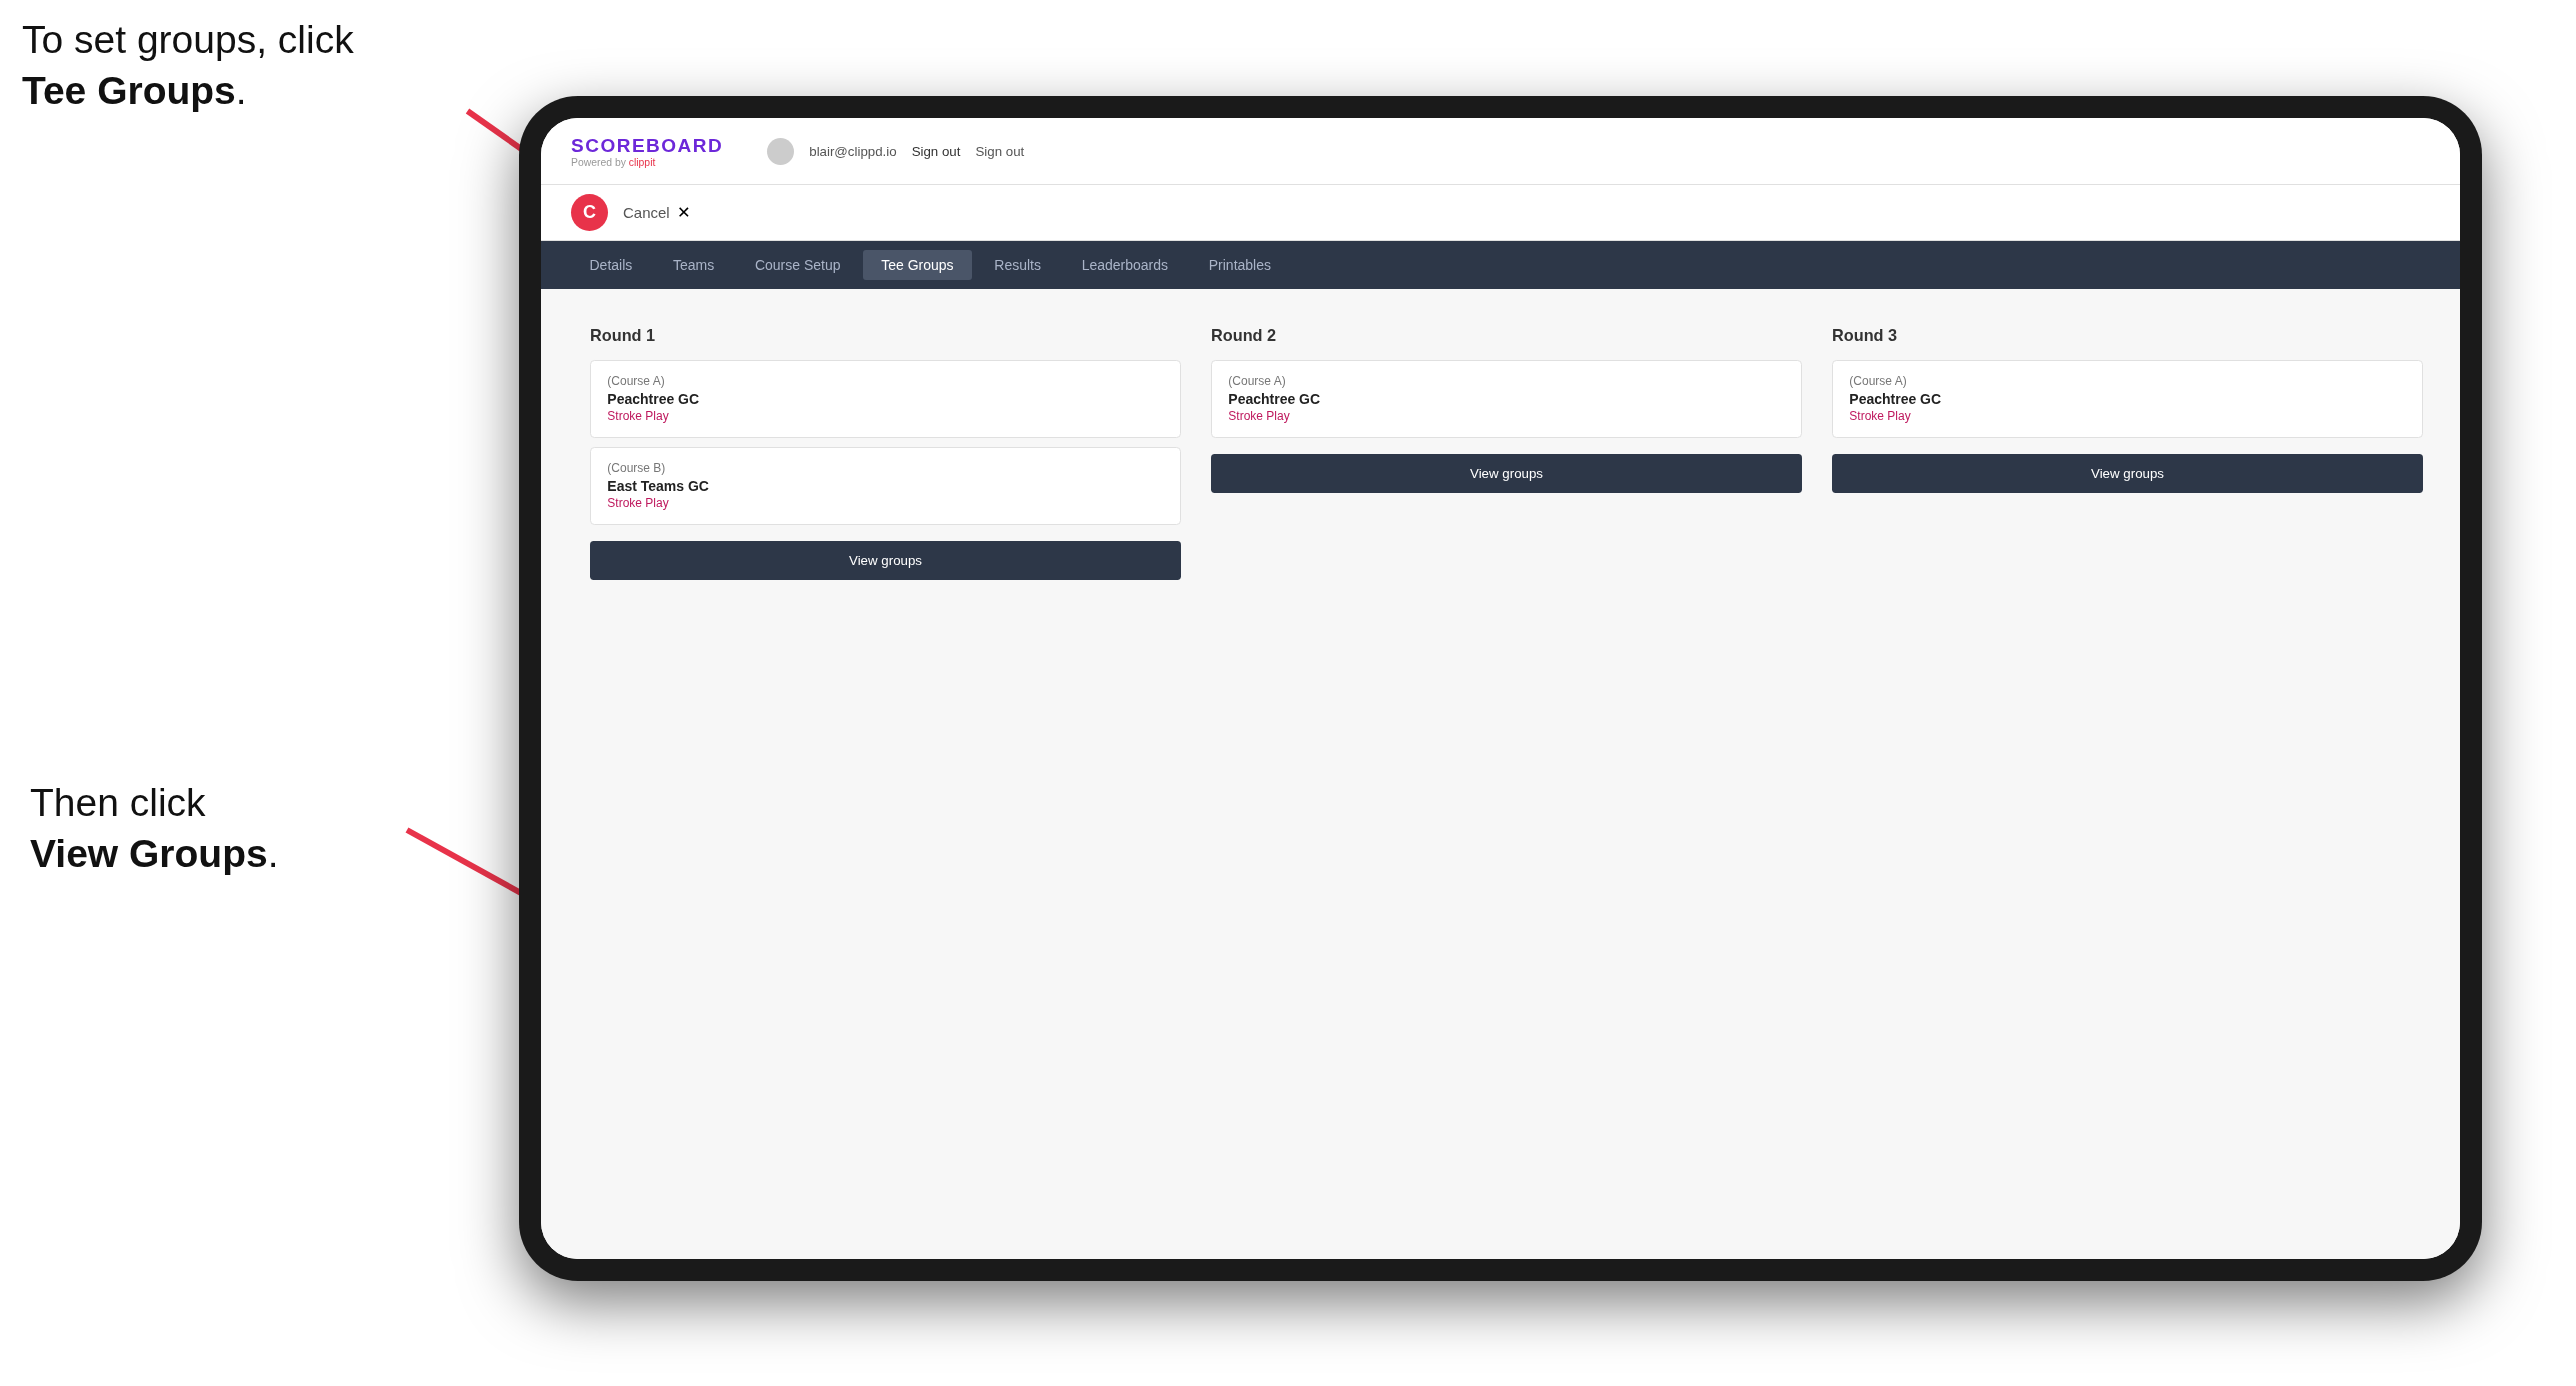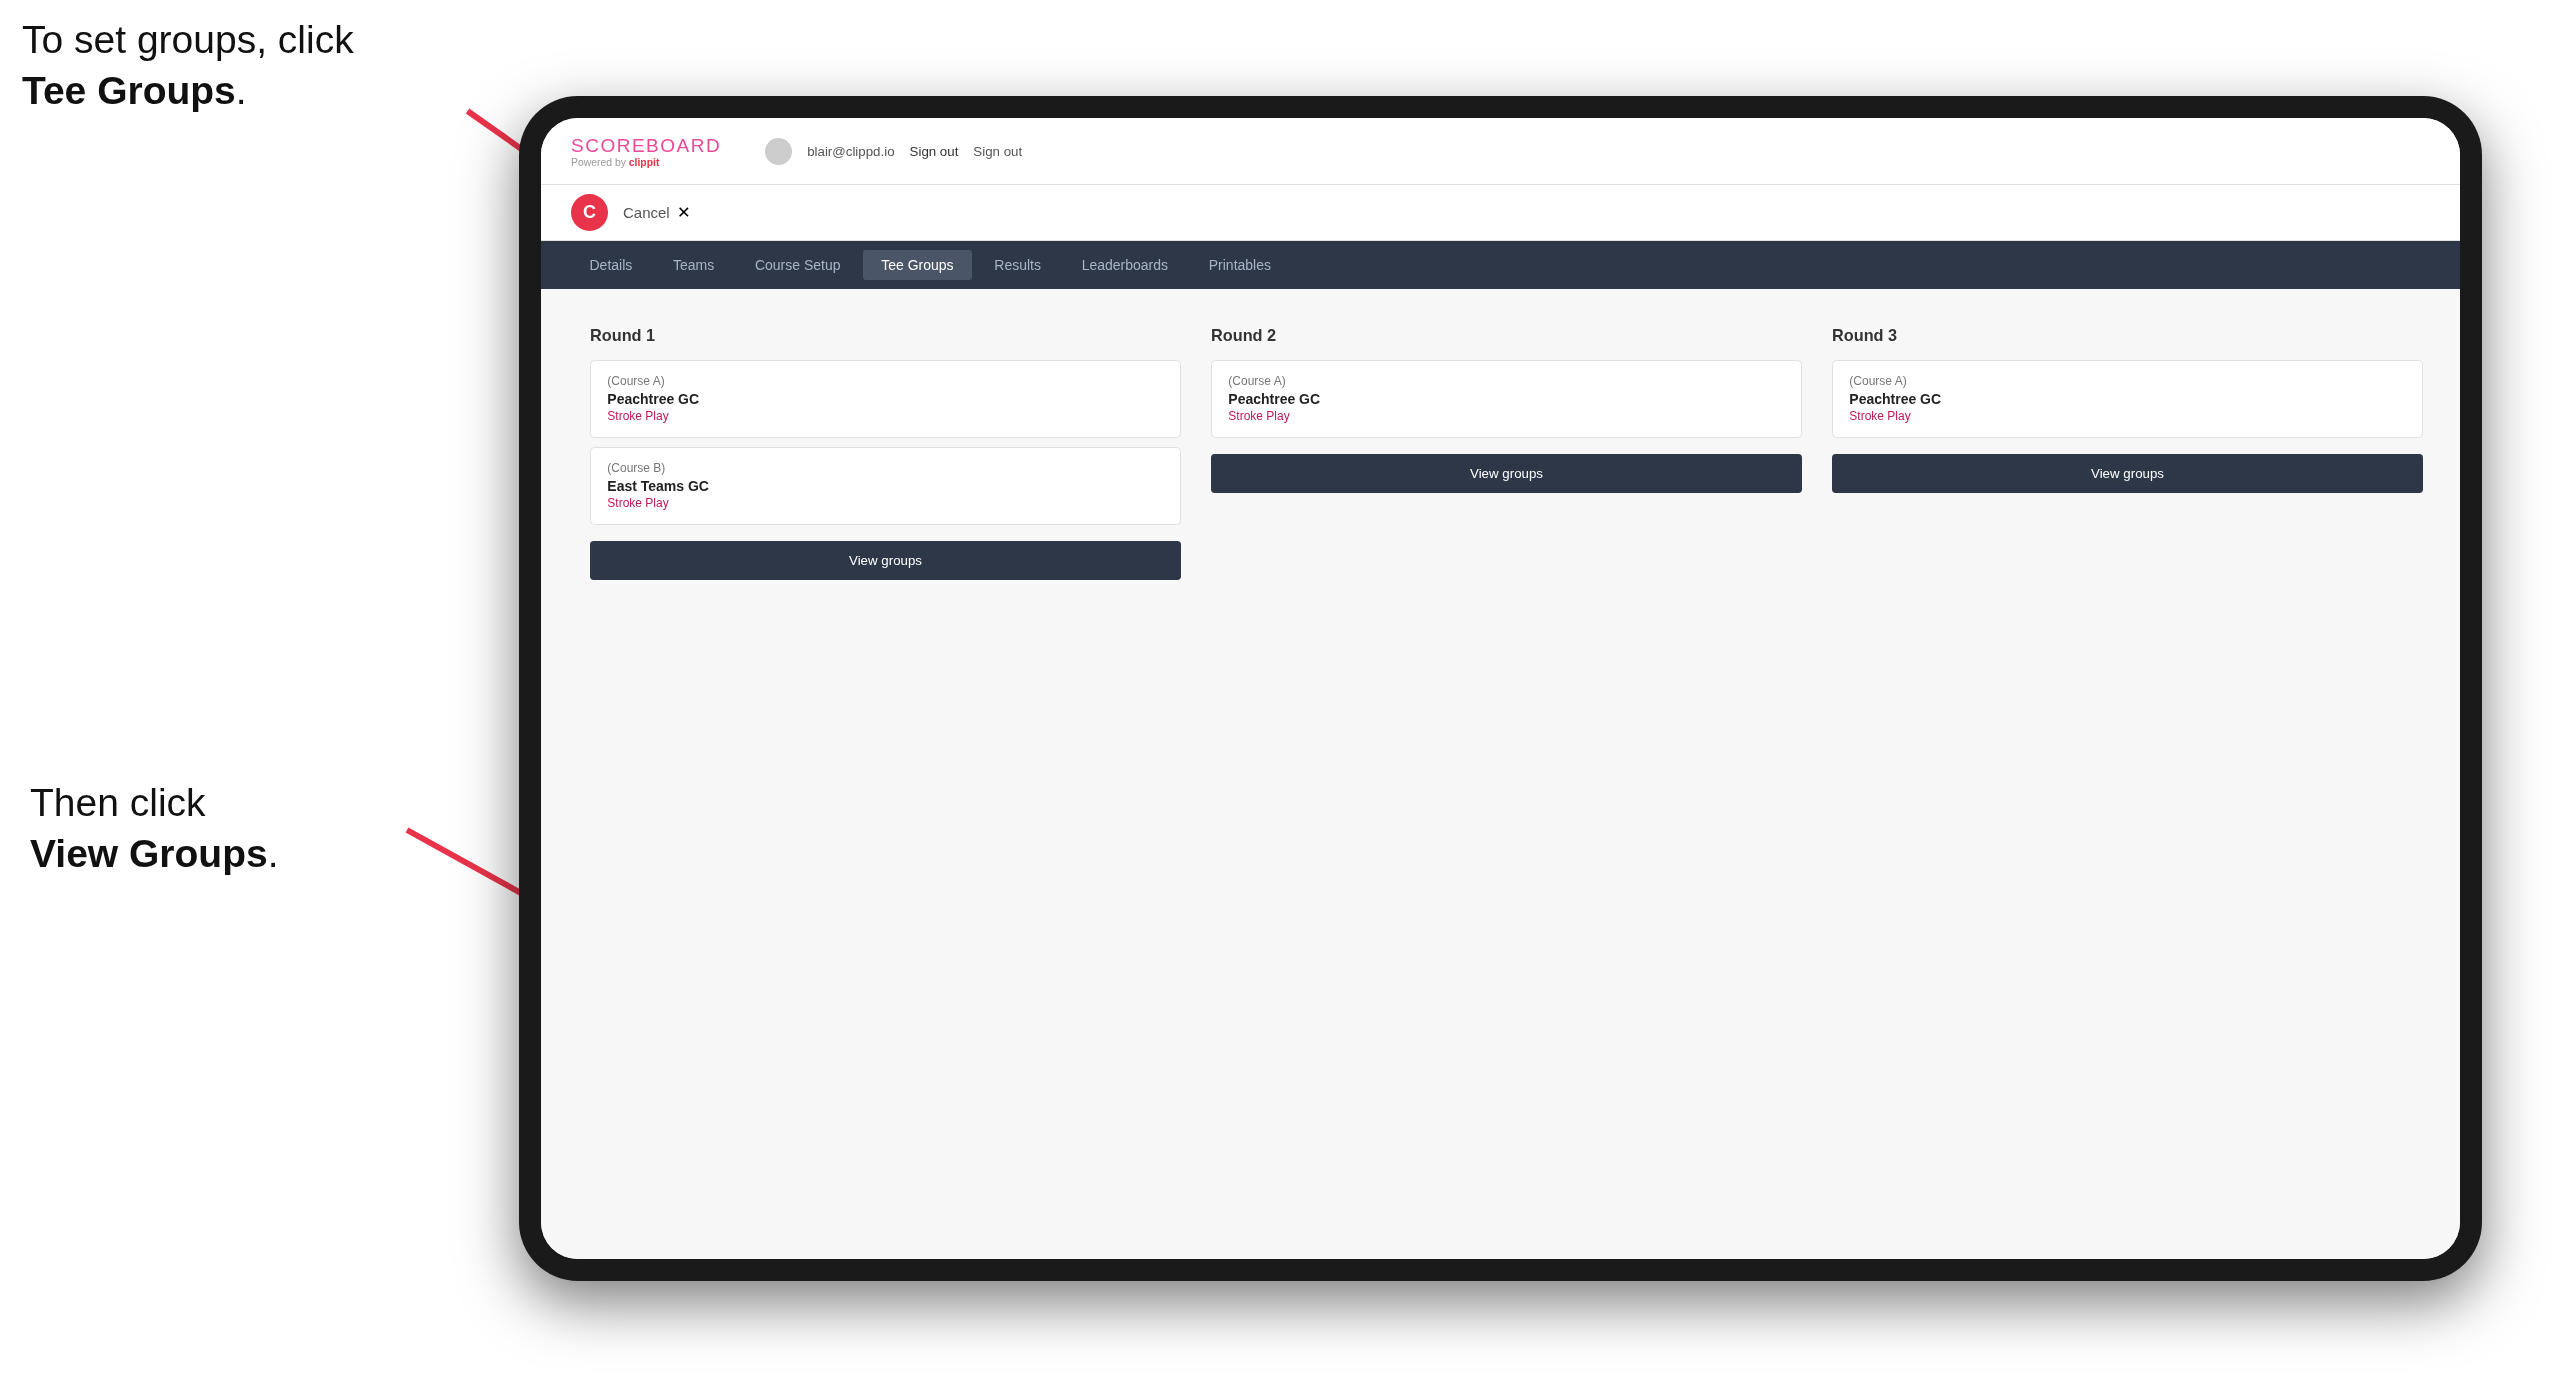--- a/index.html
+++ b/index.html
@@ -73,34 +73,34 @@
     }
 
     .logo-area {
       display: flex;
       flex-direction: column;
       margin-right: 44px;
     }
 
     .logo-scoreboard {
       font-size: 19px;
-      font-weight: 400;
+      font-weight: 700;
       letter-spacing: 1.5px;
-      color: #ec4899;
+      color: #6d28d9;
       text-transform: uppercase;
     }
 
     .logo-sub {
       font-size: 10.4px;
       color: #999;
     }
 
     .logo-sub span {
       color: #e8334a;
-      font-weight: bold;
+      font-weight: normal;
     }
 
     .nav-links {
       display: flex;
       gap: 37px;
       flex: 1;
     }
 
     .nav-link {
       font-size: 15px;

